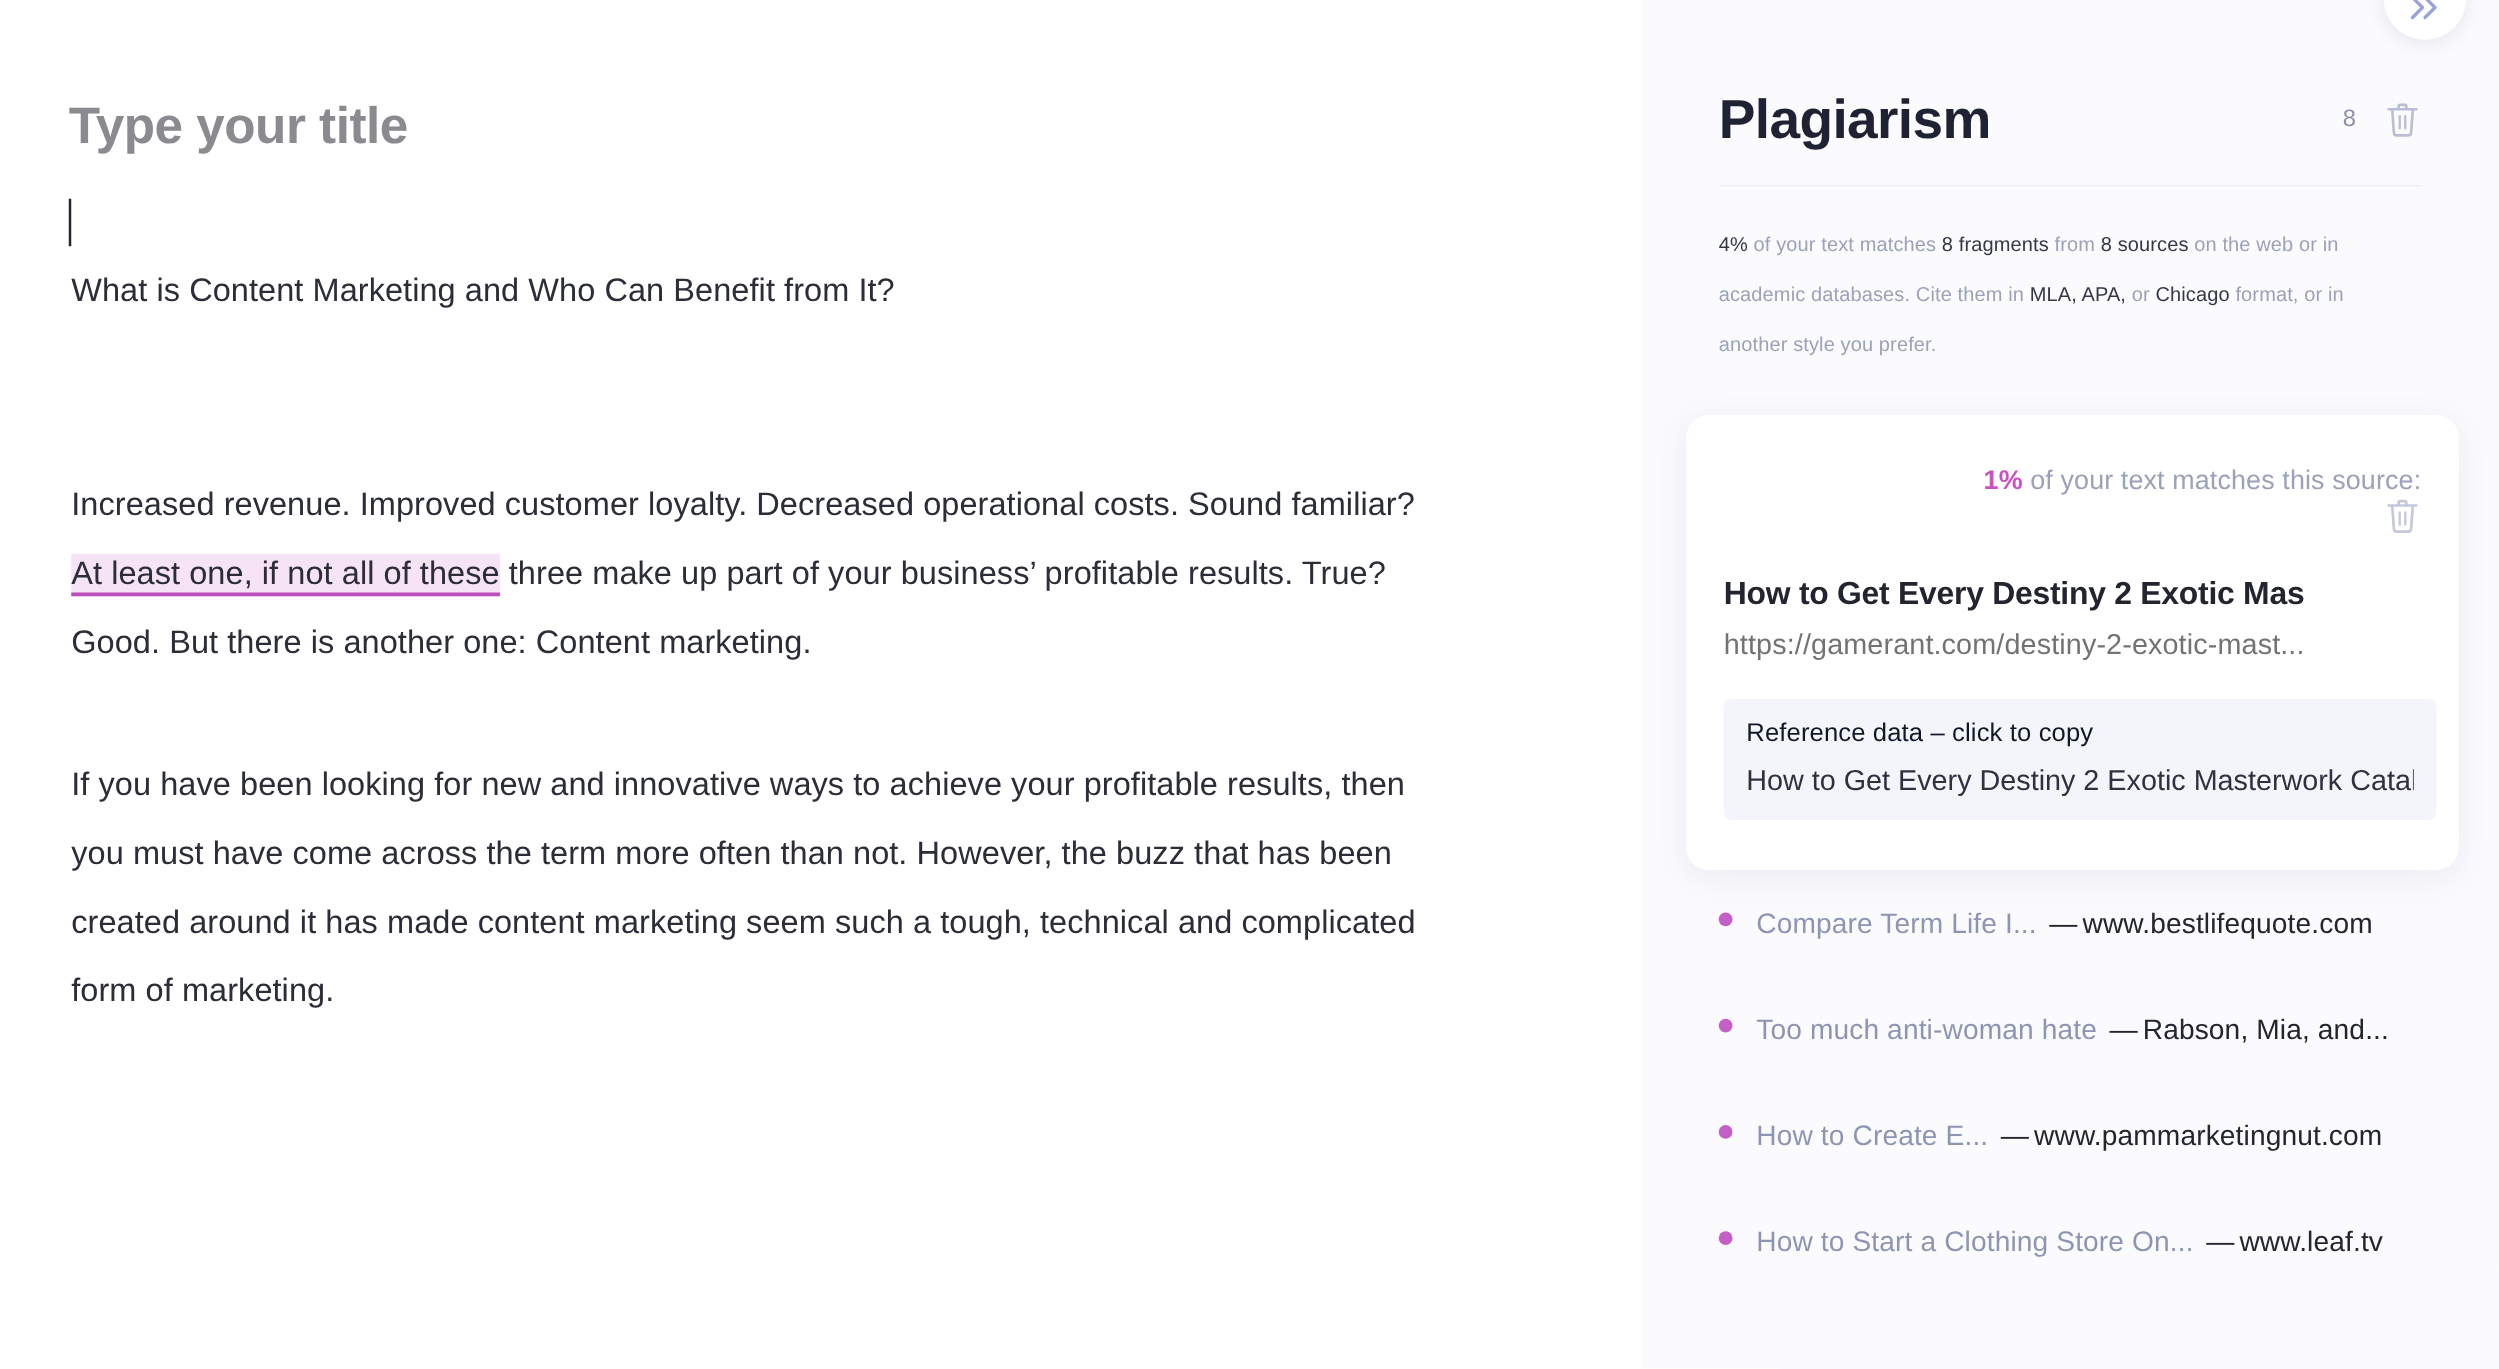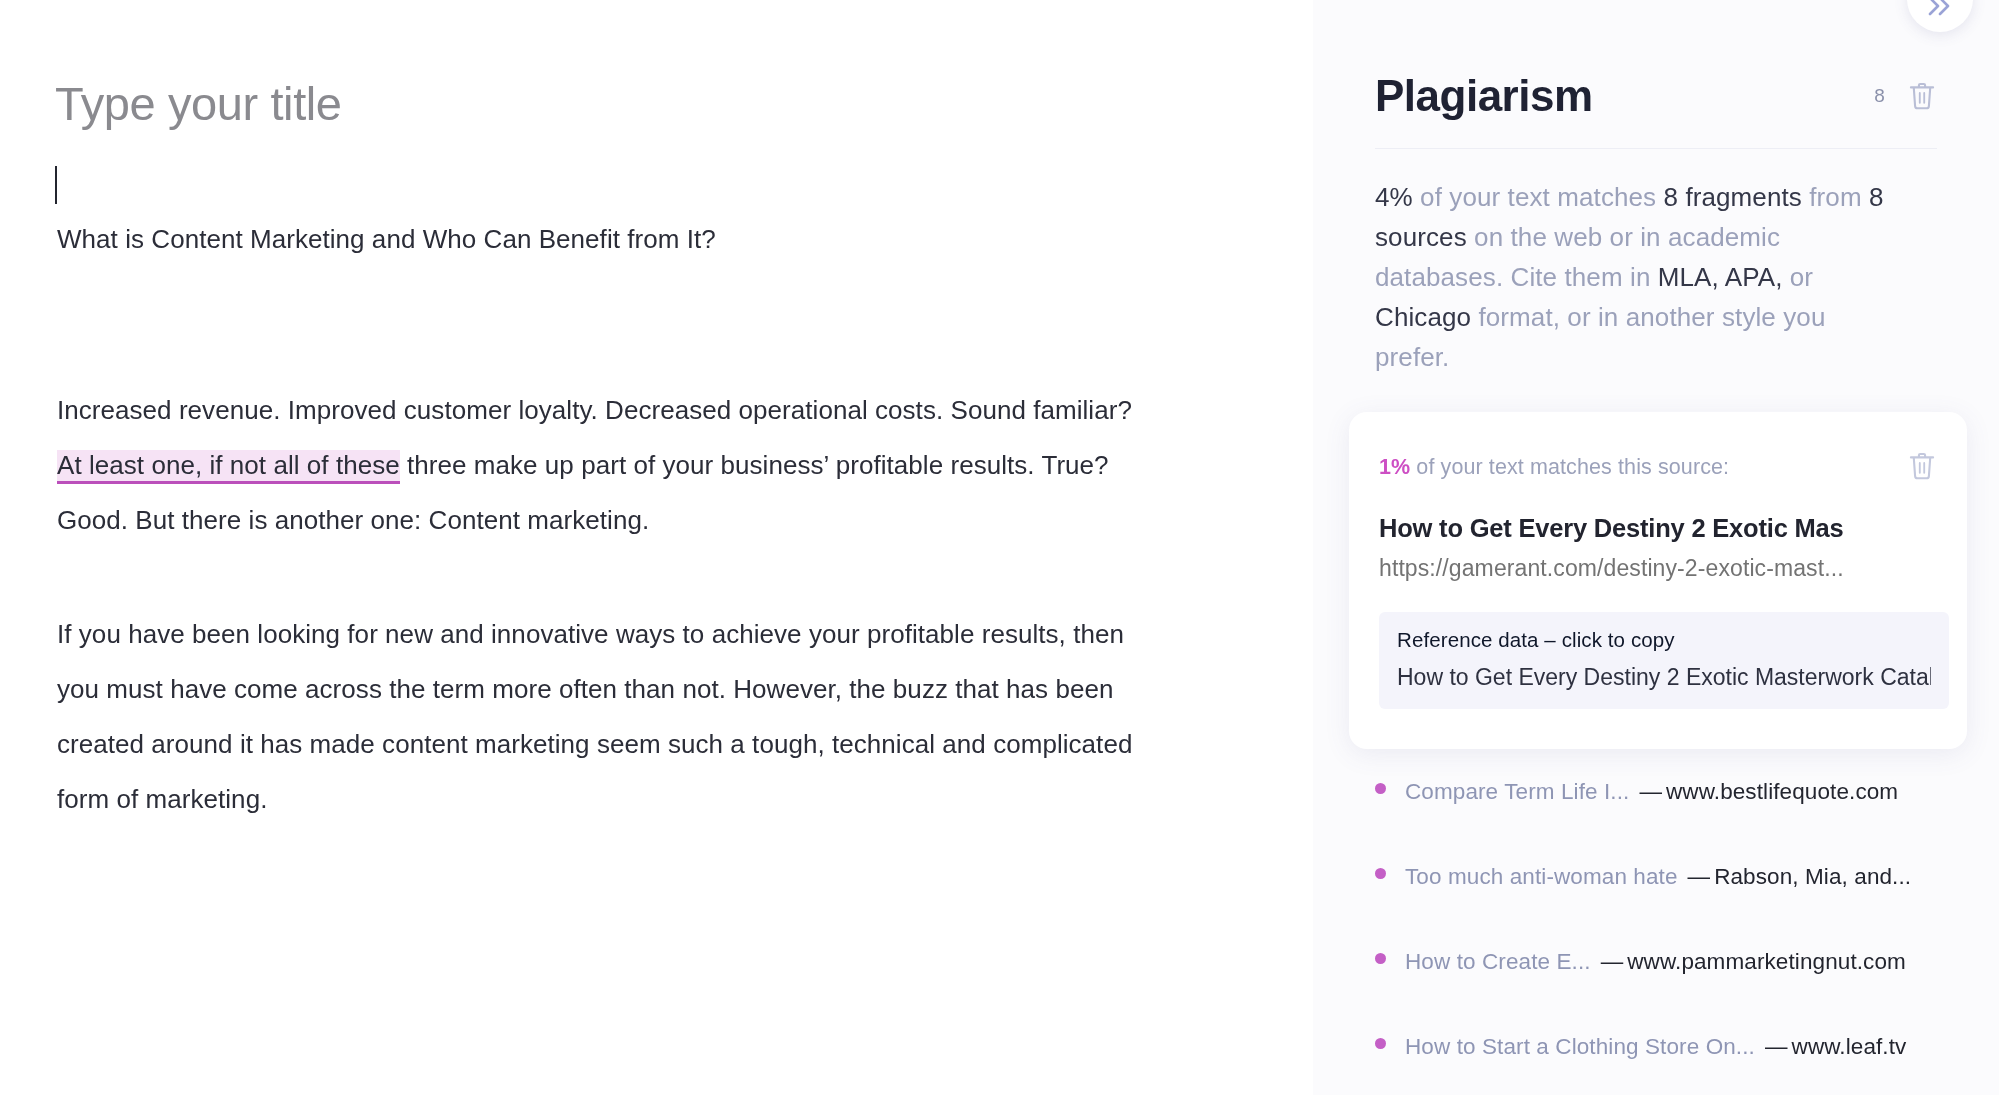--- a/index.html
+++ b/index.html
@@ -24,22 +24,22 @@
   .editor-pane {
     position: relative;
     width: 1313px;
     height: 1095px;
     background: #ffffff;
     padding: 78px 0 0 55px;
     overflow: hidden;
   }
 
   .doc-title {
-    font-size: 47px;
-    font-weight: 400;
+    font-size: 41px;
+    font-weight: 700;
     letter-spacing: -0.4px;
     color: #8a8a8f;
     line-height: 1.1;
     margin-bottom: 34px;
     white-space: nowrap;
   }
 
   .caret-line {
     height: 46px;
     position: relative;
@@ -121,42 +121,43 @@
   .icon-btn { cursor: pointer; display: flex; align-items: center; }
 
   .panel-divider {
     margin: 28px 62px 0 62px;
     height: 1px;
     background: #edeef5;
   }
 
   .panel-summary {
     padding: 28px 62px 0 62px;
-    font-size: 26px;
+    font-size: 16px;
     line-height: 40px;
     color: #9ba1ba;
     letter-spacing: 0.1px;
     max-width: 640px;
   }
   .panel-summary .strong { color: #343748; font-weight: 400; }
 
   
   .source-card {
     position: relative;
     margin: 35px 32px 0 36px;
     background: #ffffff;
     border-radius: 18px;
     box-shadow: 0 5px 26px rgba(92, 92, 150, 0.10);
     padding: 38px 0 40px 0;
     overflow: hidden;
   }
   .card-top {
     display: flex;
-    align-items: center;
+    align-items: flex-end;
     padding: 0 30px 0 30px;
+    flex-direction: column;
   }
   .match-line {
     flex: 1;
     font-size: 21.5px;
     color: #9ba1ba;
     letter-spacing: 0.1px;
     padding-top: 2px;
   }
   .match-pct { color: #cd4fc4; font-weight: 700; }
 

